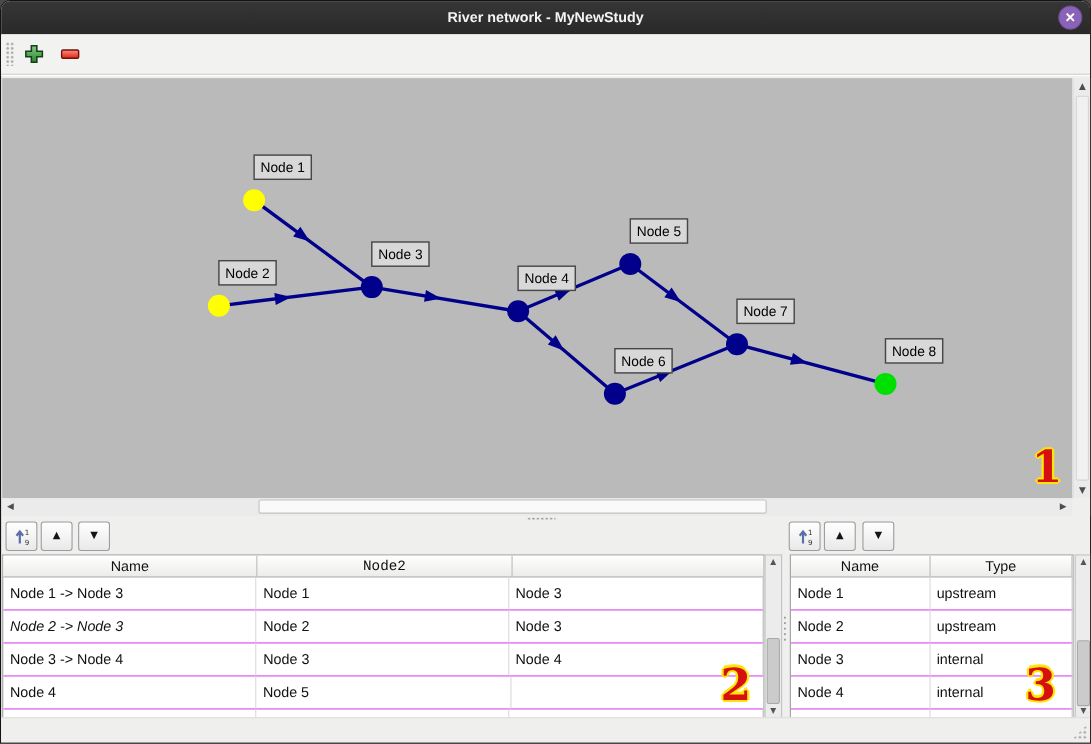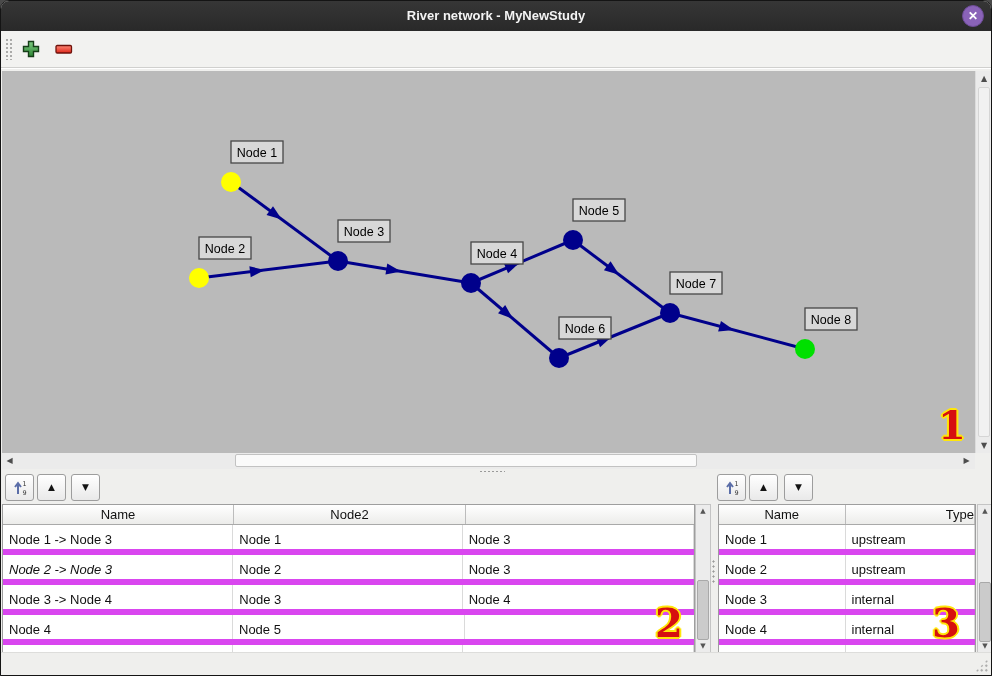--- a/index.html
+++ b/index.html
@@ -43,21 +43,21 @@
   .tri{font-size:9px;color:#141414;font-family:"DejaVu Sans",sans-serif;line-height:1;}
   
   .panel{position:absolute;top:503px;height:150px;background:#fff;border:1px solid #9e9e9e;
     box-sizing:border-box;overflow:hidden;}
   .panel-left{left:1px;width:693px;}
   .panel-right{left:717px;width:258px;}
   .tbl-head{display:flex;height:20px;background:linear-gradient(#ffffff,#ececea);
     border-bottom:1px solid #a9a9a9;box-sizing:border-box;}
   .th{box-sizing:border-box;border-right:1px solid #bcbcbc;font-size:13px;color:#111;
     text-align:center;line-height:19px;overflow:hidden;}
-  .tbl-row{display:flex;height:30px;border-bottom:6px solid #d946ef;box-sizing:border-box;}
+  .tbl-row{display:flex;height:30px;border-bottom:1px solid #d946ef;box-sizing:border-box;}
   .td{box-sizing:border-box;border-right:1px solid #dadada;font-size:13px;color:#111;
     line-height:29px;padding-left:6px;overflow:hidden;white-space:nowrap;}
   
   .tbl-scroll{position:absolute;top:503px;width:16px;height:150px;background:#ececec;
     border:1px solid #c4c4c4;box-sizing:border-box;}
   .ts-left{left:694px;} .ts-right{left:976px;}
   .tbl-thumb{position:absolute;left:1px;right:1px;background:#cbcbcb;border:1px solid #a9a9a9;border-radius:2px;}
   .ts-arrow{position:absolute;left:0;right:0;color:#555;font-size:7px;line-height:13px;
     text-align:center;font-family:"DejaVu Sans",sans-serif;}
   
@@ -199,21 +199,21 @@
   <div class="sq-btn" style="left:748px;">
     <span class="tri">▲</span>
   </div>
   <div class="sq-btn" style="left:783px;">
     <span class="tri">▼</span>
   </div>
 
   <div class="panel panel-left">
       <div class="tbl-head">
         <div class="th" style="width: 231px;">Name</div>
-        <div class="th" style="width: 232px;">Node2</div>
+        <div class="th" style="width: 232px; font-family: Liberation Mono, monospace;">Node2</div>
       </div>
       <div class="tbl-row">
         <div class="td" style="width: 231px;">Node 1 -&gt; Node 3</div>
         <div class="td" style="width: 230px;">Node 1</div>
         <div class="td" style="width: 232px;">Node 3</div>
       </div>
       <div class="tbl-row">
         <div class="td" style="width: 231px; font-style: italic;">Node 2 -&gt; Node 3</div>
         <div class="td" style="width: 230px;">Node 2</div>
         <div class="td" style="width: 232px;">Node 3</div>
@@ -237,21 +237,21 @@
     <div class="tbl-thumb" style="top:75px;height:58px;"></div>
     <div class="ts-arrow" style="top:0;">▲</div>
     <div class="ts-arrow" style="bottom:0;">▼</div>
   </div>
 
   <div class="dots-v"></div>
 
   <div class="panel panel-right">
       <div class="tbl-head">
         <div class="th" style="width: 127px;">Name</div>
-        <div class="th" style="width: 130px; text-align: right;">Type</div>
+        <div class="th" style="width: 130px;">Type</div>
       </div>
       <div class="tbl-row">
         <div class="td" style="width: 127px;">Node 1</div>
         <div class="td" style="width: 130px;">upstream</div>
       </div>
       <div class="tbl-row">
         <div class="td" style="width: 127px;">Node 2</div>
         <div class="td" style="width: 130px;">upstream</div>
       </div>
       <div class="tbl-row">

